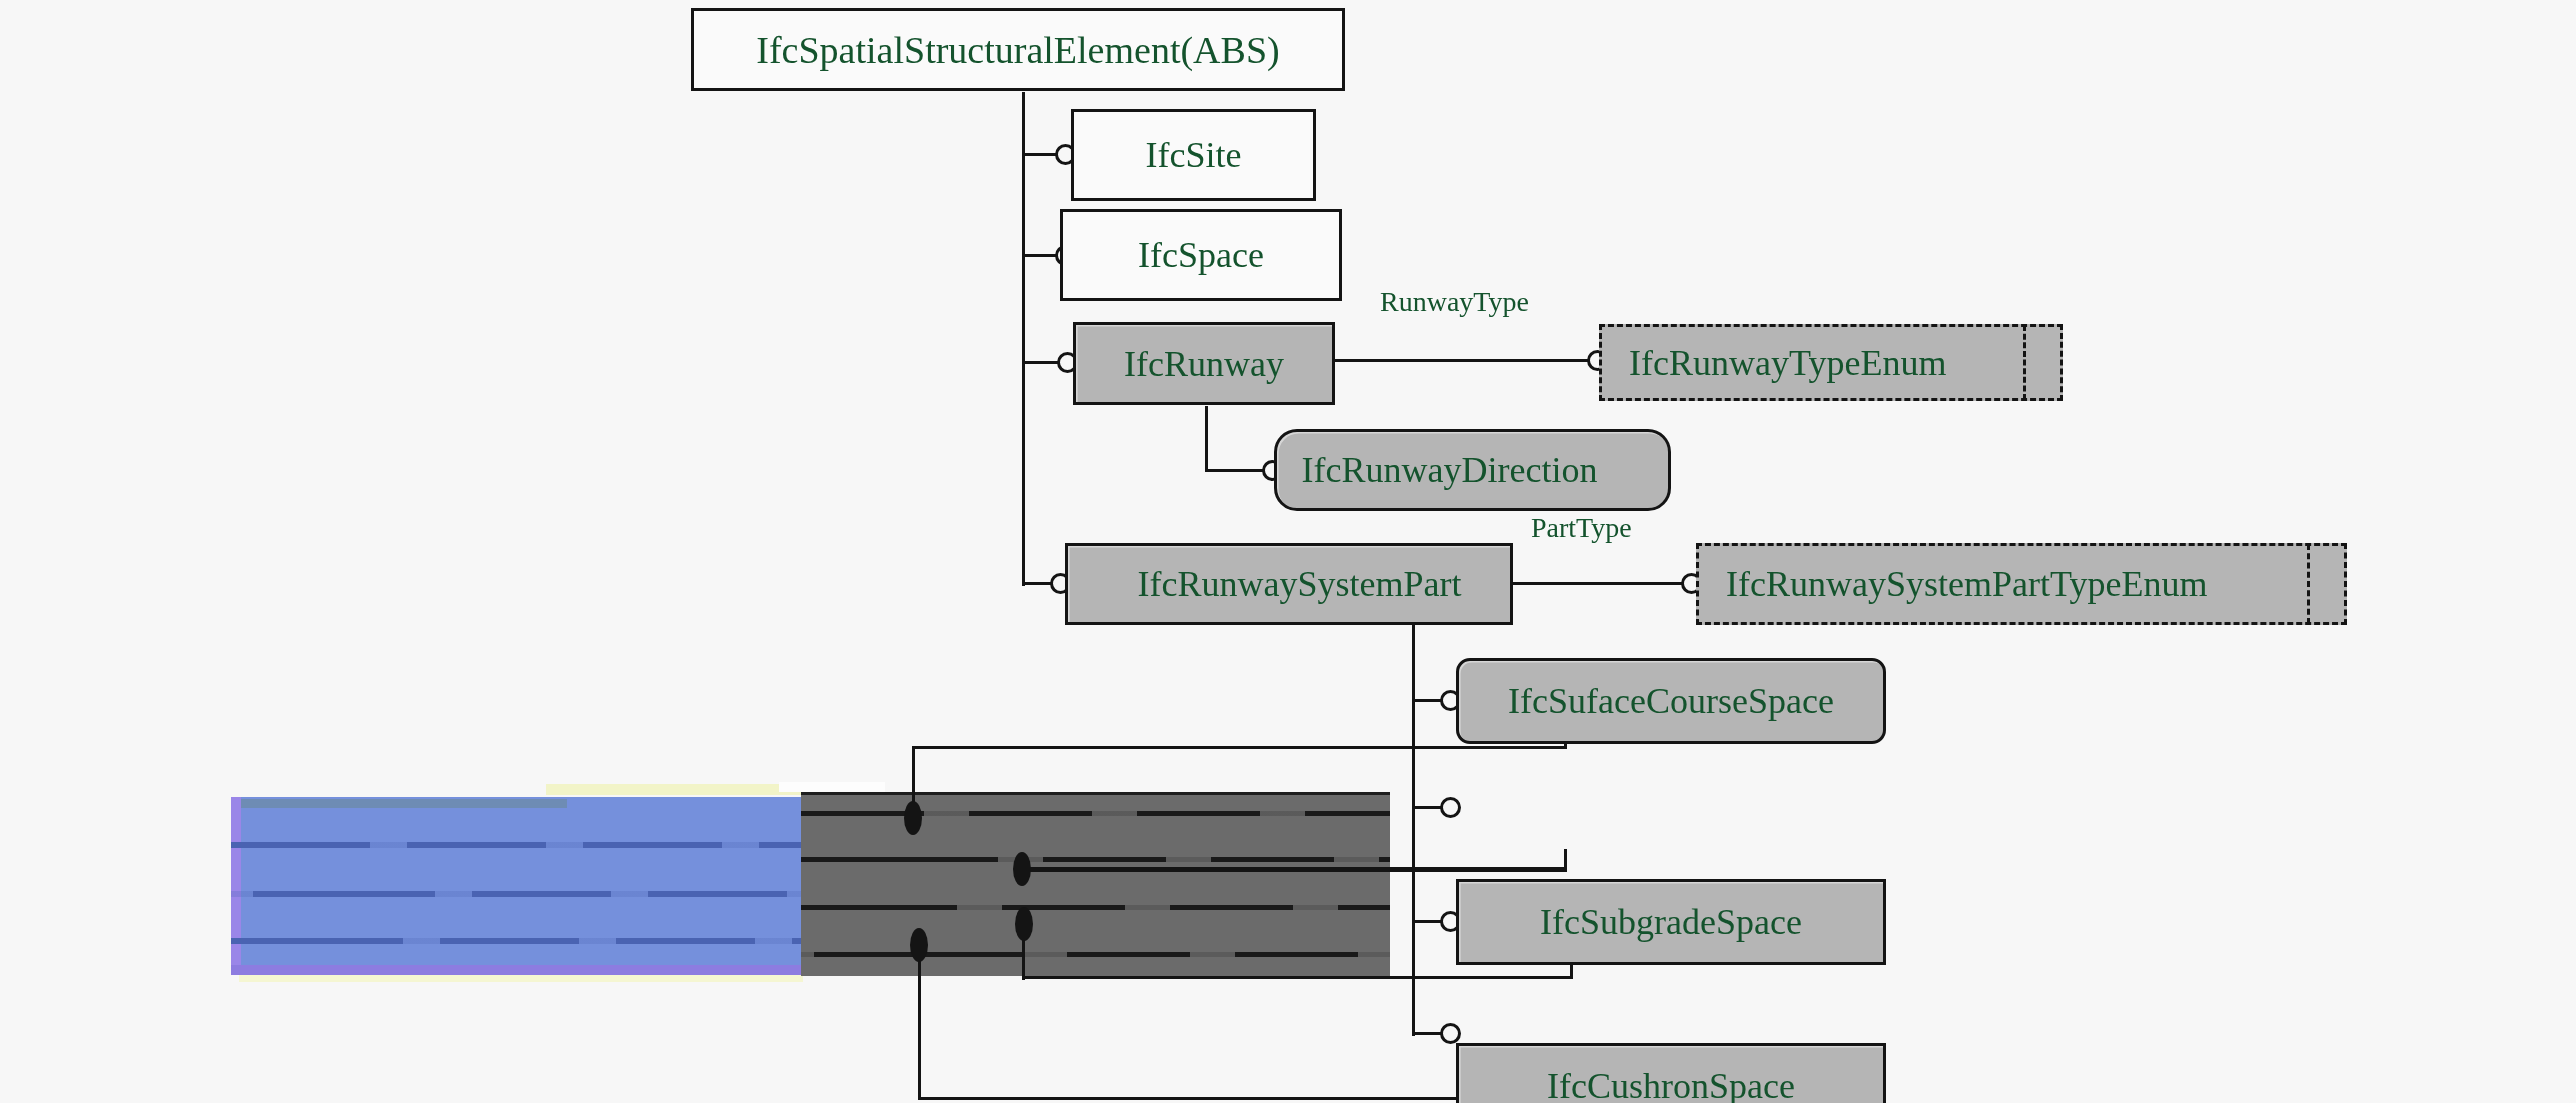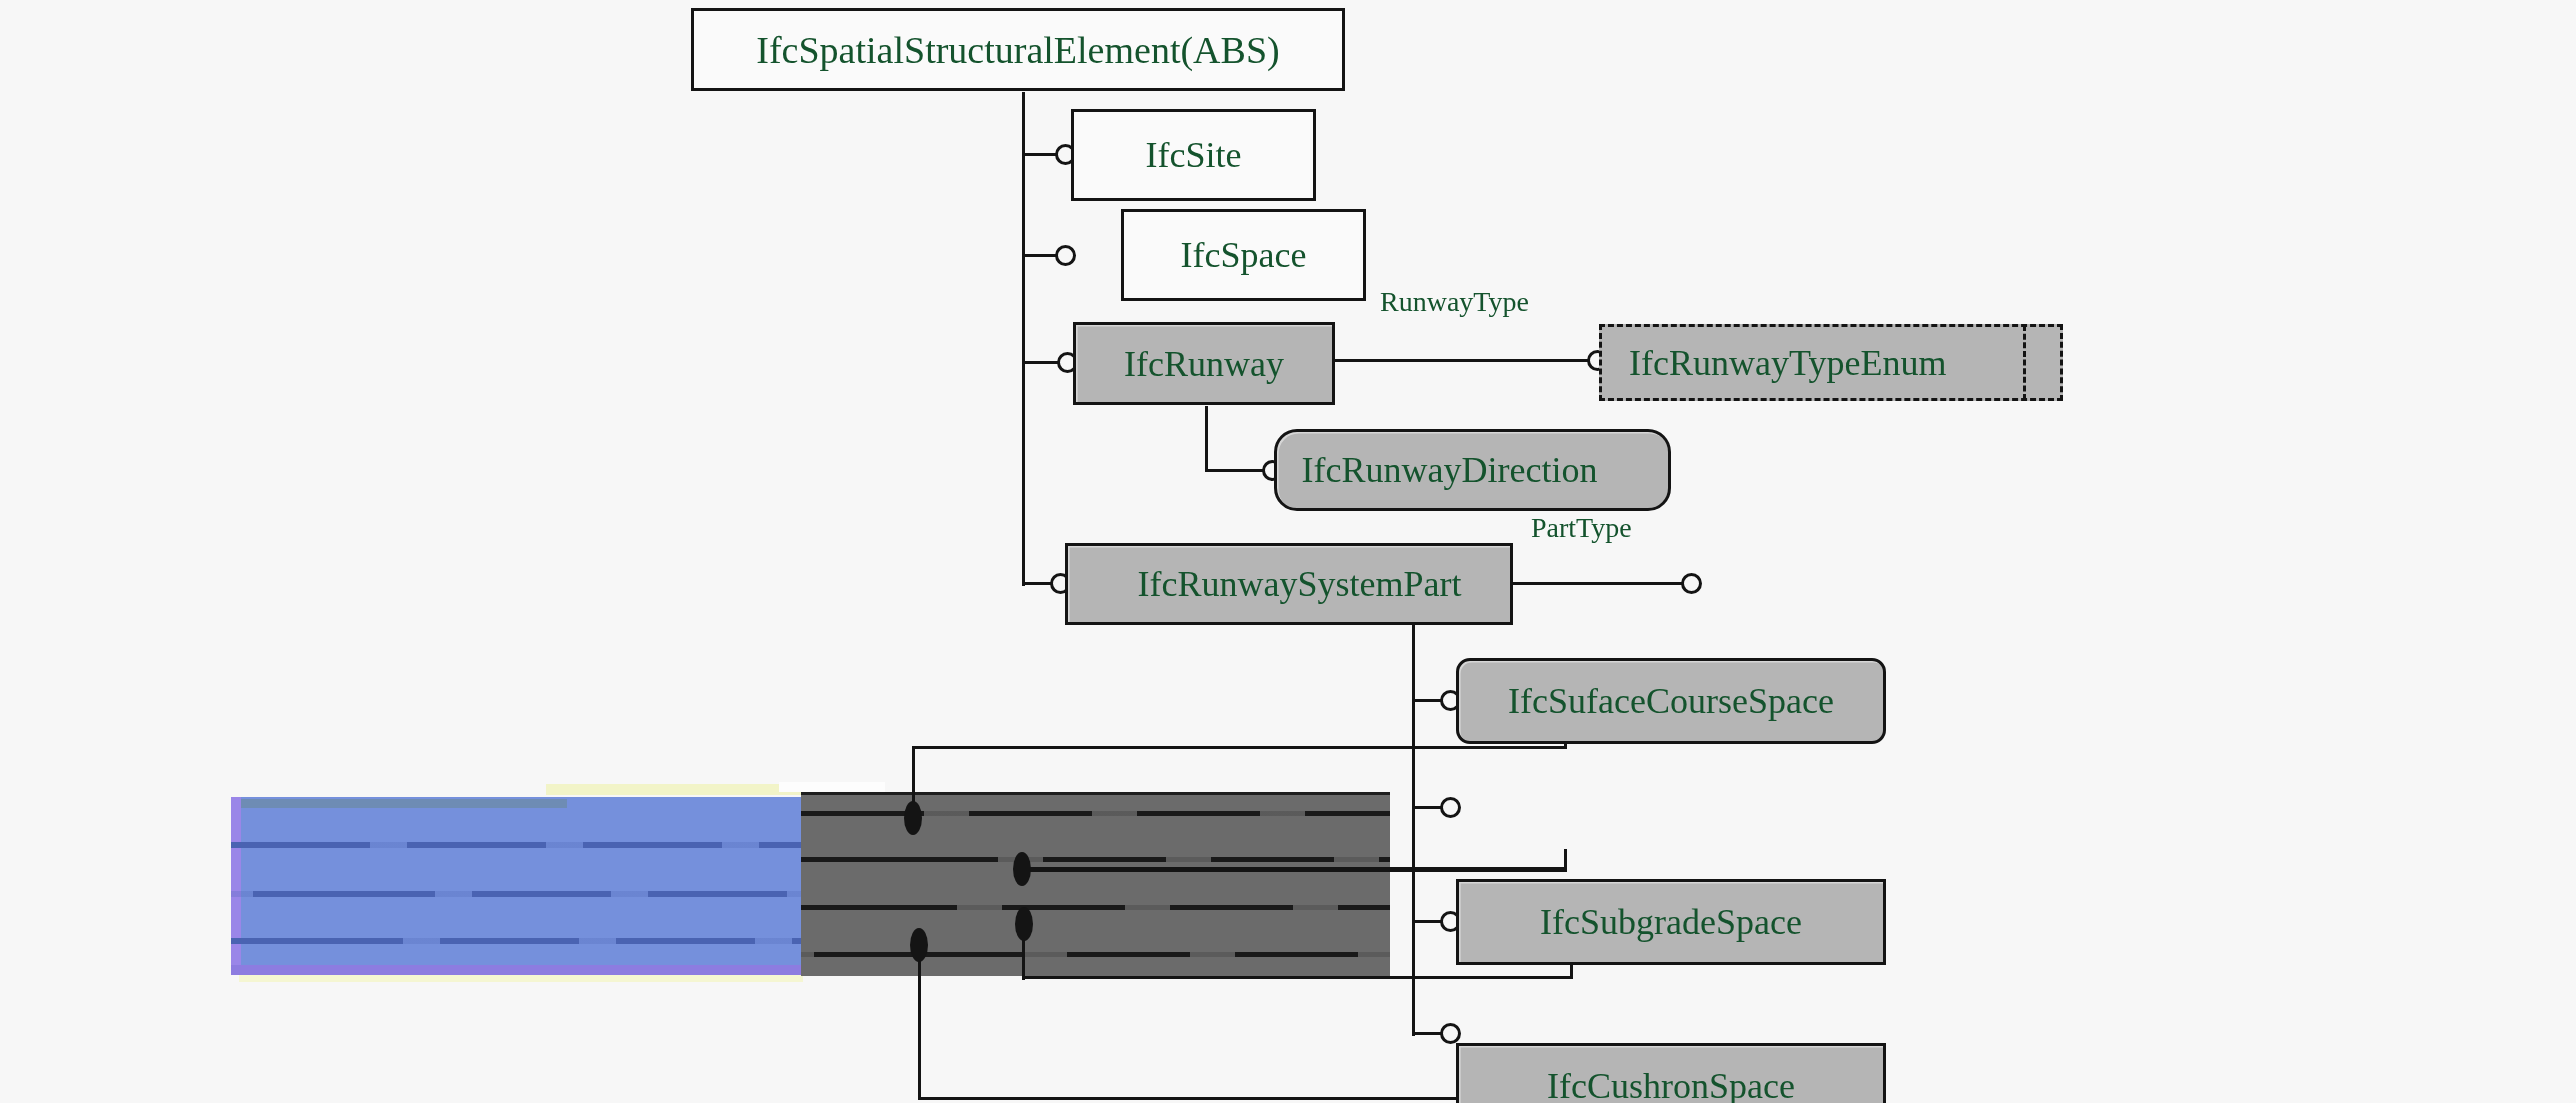--- a/index.html
+++ b/index.html
@@ -129,41 +129,45 @@
   <div class="circ" style="left:1440px;top:1023px;"></div>
 
   <div class="node white" style="left:691px;top:8.2px;width:654px;height:83px;font-size:38px;">
     <span>IfcSpatialStructuralElement(ABS)</span>
   </div>
 
   <div class="node white" style="left:1071px;top:109px;width:245px;height:92px;">
     <span>IfcSite</span>
   </div>
 
-  <div class="node white" style="left:1121px;top:209px;width:245px;height:92px;">
+  <div class="node white" style="left:1060px;top:209px;width:282px;height:92px;">
     <span>IfcSpace</span>
   </div>
 
   <div class="node gray" style="left:1073px;top:322px;width:262px;height:83px;">
     <span>IfcRunway</span>
   </div>
 
   <div class="node gray dashed leftalign" style="left:1599px;top:324px;width:464px;height:77px;">
     <span>IfcRunwayTypeEnum</span>
     <i class="innerline"></i>
   </div>
 
   <div class="node gray leftalign" style="left:1274px;top:429px;width:397px;height:82px;padding-left:24.5px;border-radius:23px;">
     <span>IfcRunwayDirection</span>
   </div>
 
   <div class="node gray" style="left:1065px;top:543px;width:448px;height:82px;padding-left:21px;">
     <span>IfcRunwaySystemPart</span>
   </div>
 
+  <div class="node gray dashed leftalign" style="left:1696px;top:543px;width:651px;height:82px;">
+    <span>IfcRunwaySystemPartTypeEnum</span>
+    <i class="innerline"></i>
+  </div>
 
   <div class="node gray" style="left:1456px;top:658px;width:430px;height:86px;border-radius:14px;">
     <span>IfcSufaceCourseSpace</span>
   </div>
 
 
   <div class="node gray" style="left:1456px;top:879px;width:430px;height:86px;">
     <span>IfcSubgradeSpace</span>
   </div>
 

